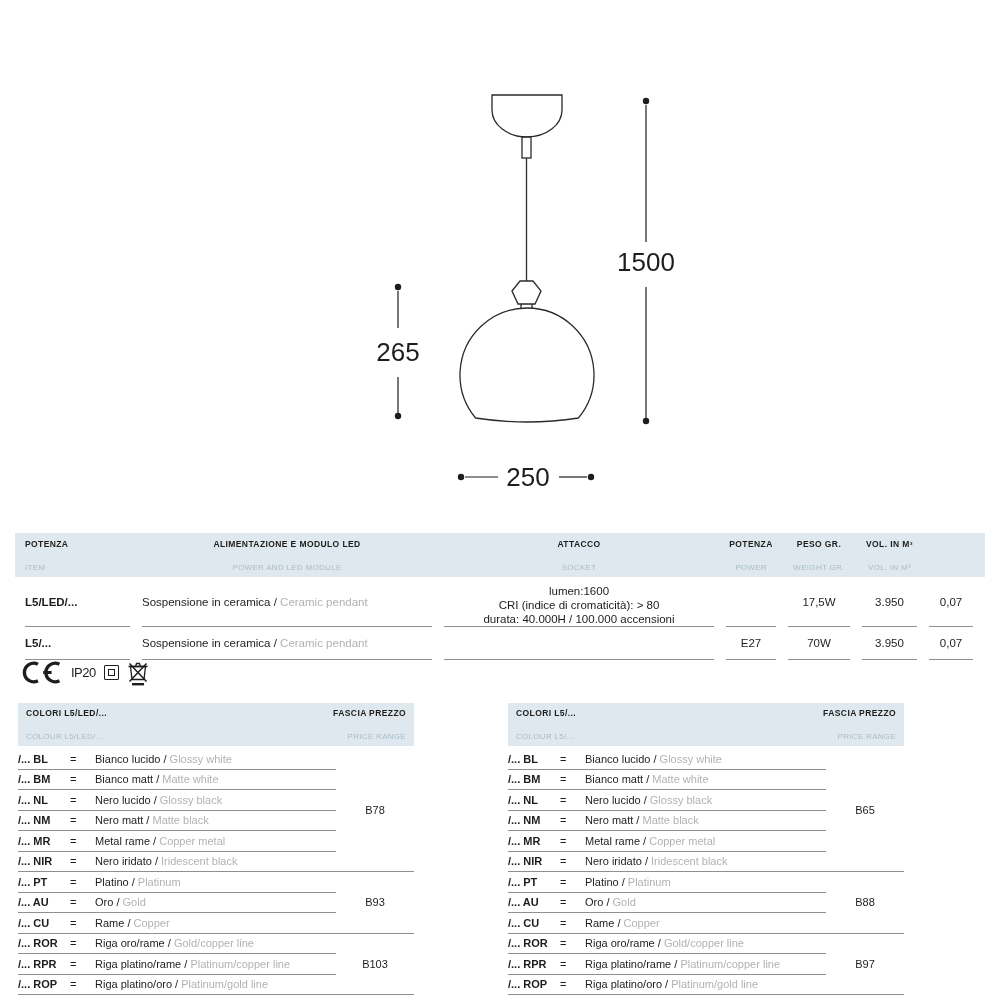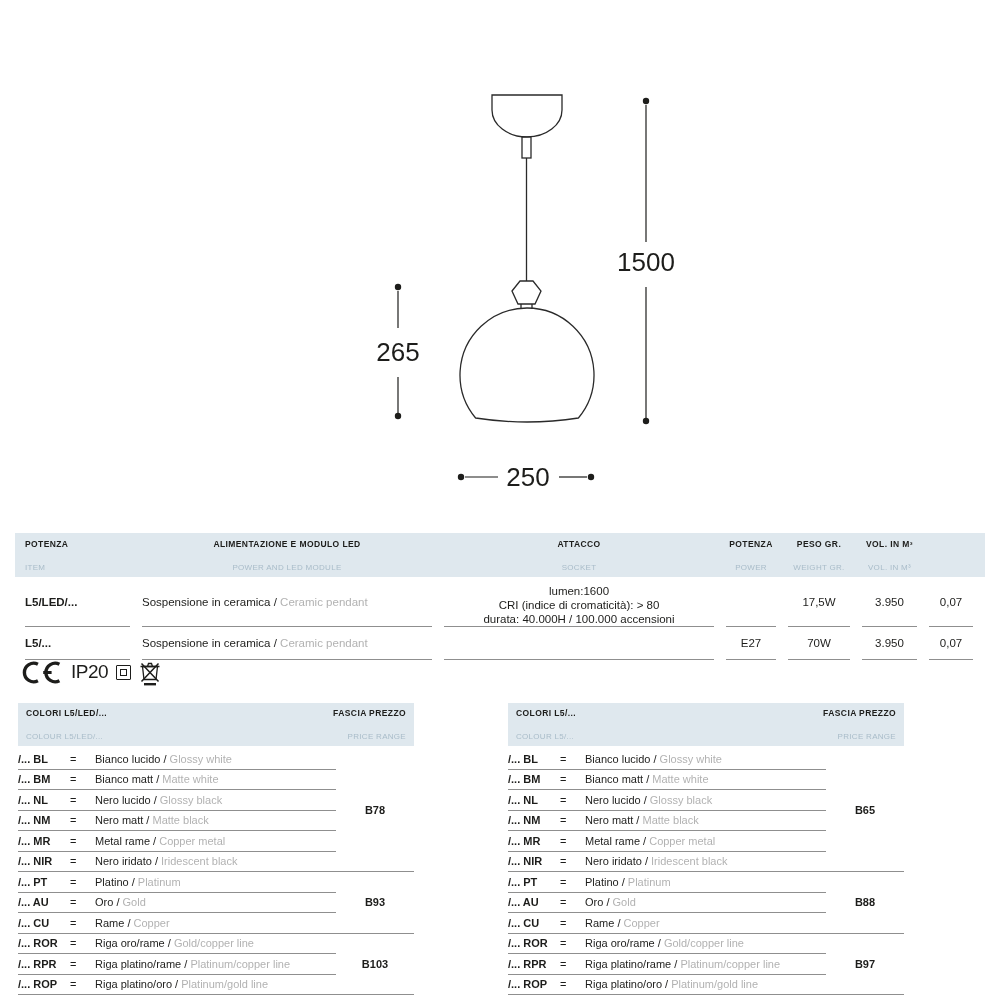--- a/index.html
+++ b/index.html
@@ -22,34 +22,34 @@
   .srow .cell{border-bottom:1px solid #8f8f8f;display:flex;align-items:center;font-size:11.5px;}
   .srow1 .cell{min-height:49px;}
   .srow2 .cell{min-height:32px;}
   .c-item{font-weight:bold;}
   .c-led{flex-direction:column;justify-content:flex-end;text-align:center;line-height:14px;}
   .c-center{justify-content:center;text-align:center;}
   .en{color:#b2b2b2;text-align:right;}
 
   
   #certs{position:absolute;top:659px;left:20px;display:flex;align-items:center;gap:8px;height:26px;}
-  .ip{font-size:19px;letter-spacing:-.5px;}
+  .ip{font-size:13px;letter-spacing:-.5px;}
   .sq{width:13px;height:13px;border:1.4px solid #1d1d1b;border-radius:1px;display:flex;align-items:center;justify-content:center;}
   .sq-inner{width:5px;height:5px;border:1.2px solid #1d1d1b;}
 
   
   #ctables{position:absolute;top:703px;left:18px;display:flex;gap:94px;}
   .ctable-wrap{width:396px;}
   .band{background:#dfe8ee;display:flex;justify-content:space-between;align-items:flex-start;padding:5px 8px 5px 8px;margin-bottom:3px;}
   .band-right{text-align:right;}
   table.ctable{width:100%;border-collapse:collapse;table-layout:fixed;}
   table.ctable td{height:19.5px;font-size:11px;border-bottom:1px solid #8f8f8f;vertical-align:middle;padding:0;}
   td.code{width:52px;font-weight:bold;}
   td.eq{width:25px;}
-  td.price{width:78px;font-weight:bold;font-size:11.5px;text-align:center;}
+  td.price{width:78px;font-weight:normal;font-size:11.5px;text-align:center;}
 </style>
 </head>
 <body>
 
 <svg id="drawing" width="1000" height="530" viewBox="0 0 1000 530">
   <g stroke="#2a2a2a" stroke-width="1.3" fill="none">
     <g>
       <path d="M492,95 L562,95 L562,110 A35,27 0 0 1 492,110 Z"></path>
       <rect x="522" y="137" width="9" height="21"></rect>
     </g>

